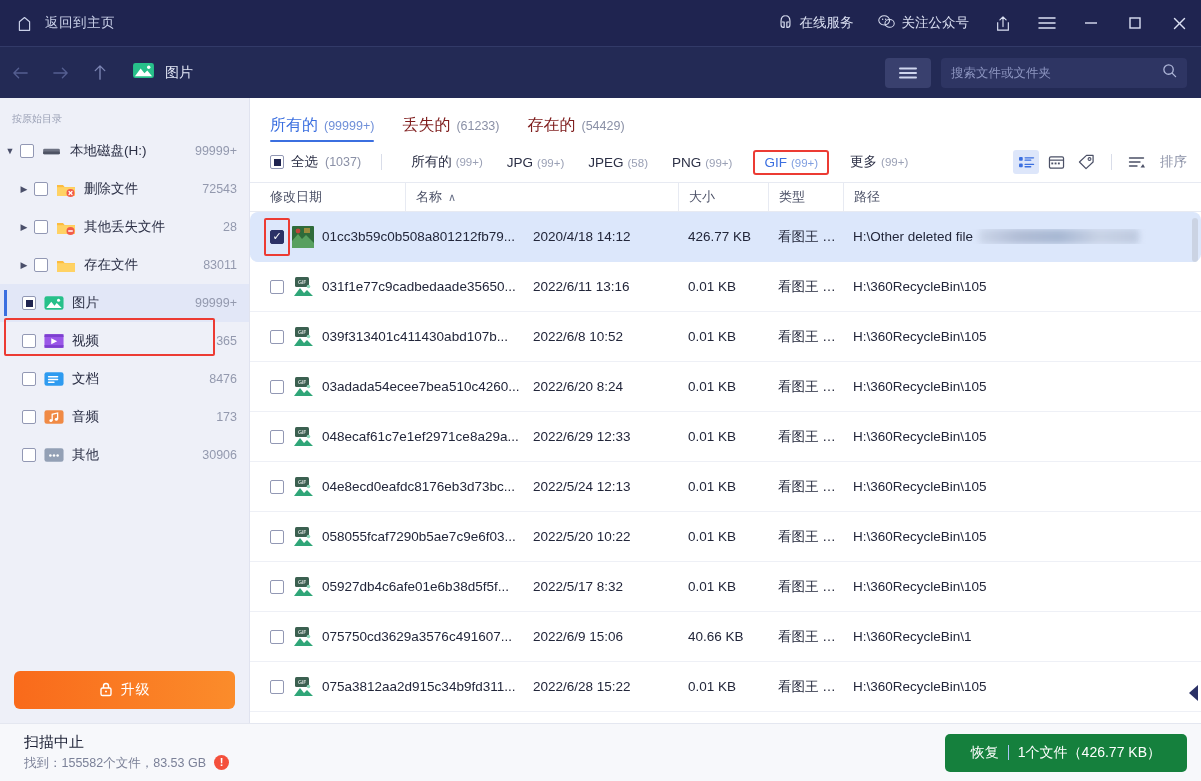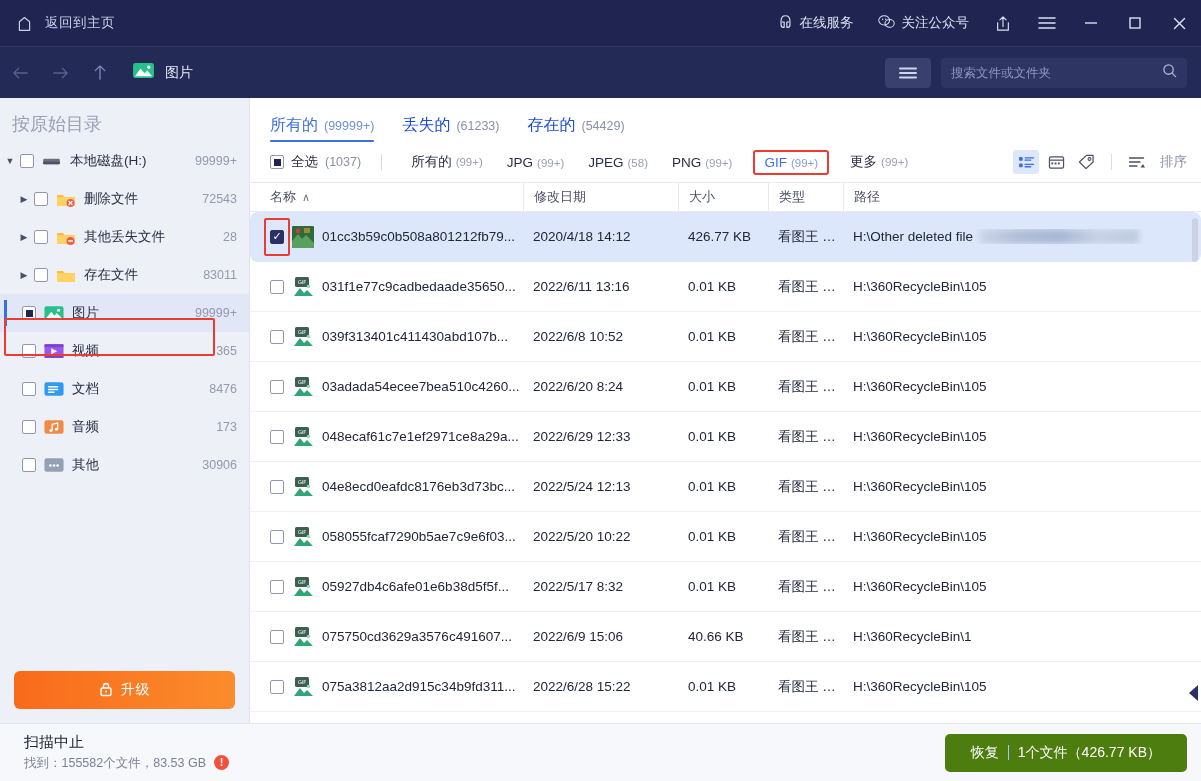--- a/index.html
+++ b/index.html
@@ -49,21 +49,21 @@
 
   
   .body { flex: 1; display: flex; min-height: 0; }
 
   
   .sidebar {
     width: 250px; flex: 0 0 250px; background: #eef0f8; display: flex; flex-direction: column;
     border-right: 1px solid #e0e3ef; position: relative;
   }
   .side-scroll { flex: 1; overflow: hidden; padding-top: 8px; }
-  .group-title { font-size: 18px; color: #9aa0b5; padding: 6px 0 6px 12px; }
+  .group-title { font-size: 10px; color: #9aa0b5; padding: 6px 0 6px 12px; }
   .tree-row {
     display: flex; align-items: center; height: 38px; padding-right: 12px; font-size: 13.5px; color: #2b2f45;
     position: relative;
   }
   .tree-row .caret { width: 20px; text-align: center; font-size: 9px; color: #4a4f6a; }
   .tree-row.indent .caret { margin-left: 14px; }
   .cb {
     width: 14px; height: 14px; border: 1.5px solid #9298b4; background: #fff; border-radius: 2px;
     flex: 0 0 14px; margin-right: 8px; display: flex; align-items: center; justify-content: center;
   }
@@ -78,21 +78,21 @@
   .upgrade {
     height: 38px; border-radius: 6px; background: linear-gradient(90deg,#f96a1b,#fb8c2b);
     color: #fff; display: flex; align-items: center; justify-content: center; gap: 8px;
     font-size: 14px; letter-spacing: 1px;
   }
 
   
   .main { flex: 1; display: flex; flex-direction: column; background: #fff; min-width: 0; position: relative; }
   .tabs { display: flex; align-items: flex-end; height: 44px; padding: 8px 0 0 20px; gap: 28px; flex: 0 0 44px; }
   .tab { display: flex; align-items: baseline; gap: 6px; padding-bottom: 6px; position: relative; }
-  .tab .t-label { font-size: 16px; color: #1d4ed8; }
+  .tab .t-label { font-size: 16px; color: #7f1d1d; }
   .tab .t-count { font-size: 12.5px; color: #8a90a6; }
   .tab.active .t-label { color: #3b6fe0; }
   .tab.active .t-count { color: #6f8fd8; }
   .tab.active::after { content: ""; position: absolute; left: 0; right: 0; bottom: 0; height: 2.5px; background: #3b6fe0; border-radius: 2px; }
 
   .filters { height: 40px; flex: 0 0 40px; display: flex; align-items: center; padding: 0 14px 0 20px; gap: 6px; }
   .selall { display: flex; align-items: center; gap: 7px; font-size: 13.5px; color: #2b2f45; }
   .selall .cnt { color: #8a90a6; font-size: 12.5px; }
   .vsep { width: 1px; height: 16px; background: #d9dde9; margin: 0 14px; }
   .chip { display: flex; align-items: baseline; gap: 4px; padding: 3px 9px; border-radius: 3px; position: relative; }
@@ -137,21 +137,21 @@
 
   
   .statusbar { height: 58px; flex: 0 0 58px; border-top: 1px solid #e4e7f0; background: #f7f8fb;
                display: flex; align-items: center; padding: 0 14px 0 24px; }
   .st-left { display: flex; flex-direction: column; gap: 3px; }
   .st-title { font-size: 15px; color: #22263a; }
   .st-sub { font-size: 12.5px; color: #7b8198; display: flex; gap: 8px; }
   .warn { width: 15px; height: 15px; border-radius: 50%; background: #f4503c; color: #fff;
           font-size: 11px; font-weight: bold; display: flex; align-items: center; justify-content: center; line-height: 1; }
   .recover {
-    margin-left: auto; background: #4d7c0f; color: #fff; border-radius: 5px; height: 38px;
+    margin-left: auto; background: #15803d; color: #fff; border-radius: 5px; height: 38px;
     display: flex; align-items: center; gap: 9px; padding: 0 26px; font-size: 14px;
   }
   .recover .bar { width: 1px; height: 15px; background: #a9c4f5; }
 </style>
 </head>
 <body>
 
 <div class="app">
 
   <div class="titlebar">
@@ -516,26 +516,26 @@
                   <line x1="1.5" y1="11" x2="9" y2="11"></line>
                 </g>
                 <path d="M12.5 12.5 L15 9 L17 12.5 Z" fill="#4b5066"></path>
               </svg>
           </div>
           <span class="sortlbl">排序</span>
         </div>
       </div>
 
       <div class="thead">
+        <div class="th c-date">
+          <span>修改日期</span>
+        </div>
         <div class="th c-name">
           <span>名称</span>
           <span style="font-size:11px;color:#6a7188">∧</span>
-        </div>
-        <div class="th c-date">
-          <span>修改日期</span>
         </div>
         <div class="th c-size">
           <span>大小</span>
         </div>
         <div class="th c-type">
           <span>类型</span>
         </div>
         <div class="th c-path">
           <span>路径</span>
         </div>

